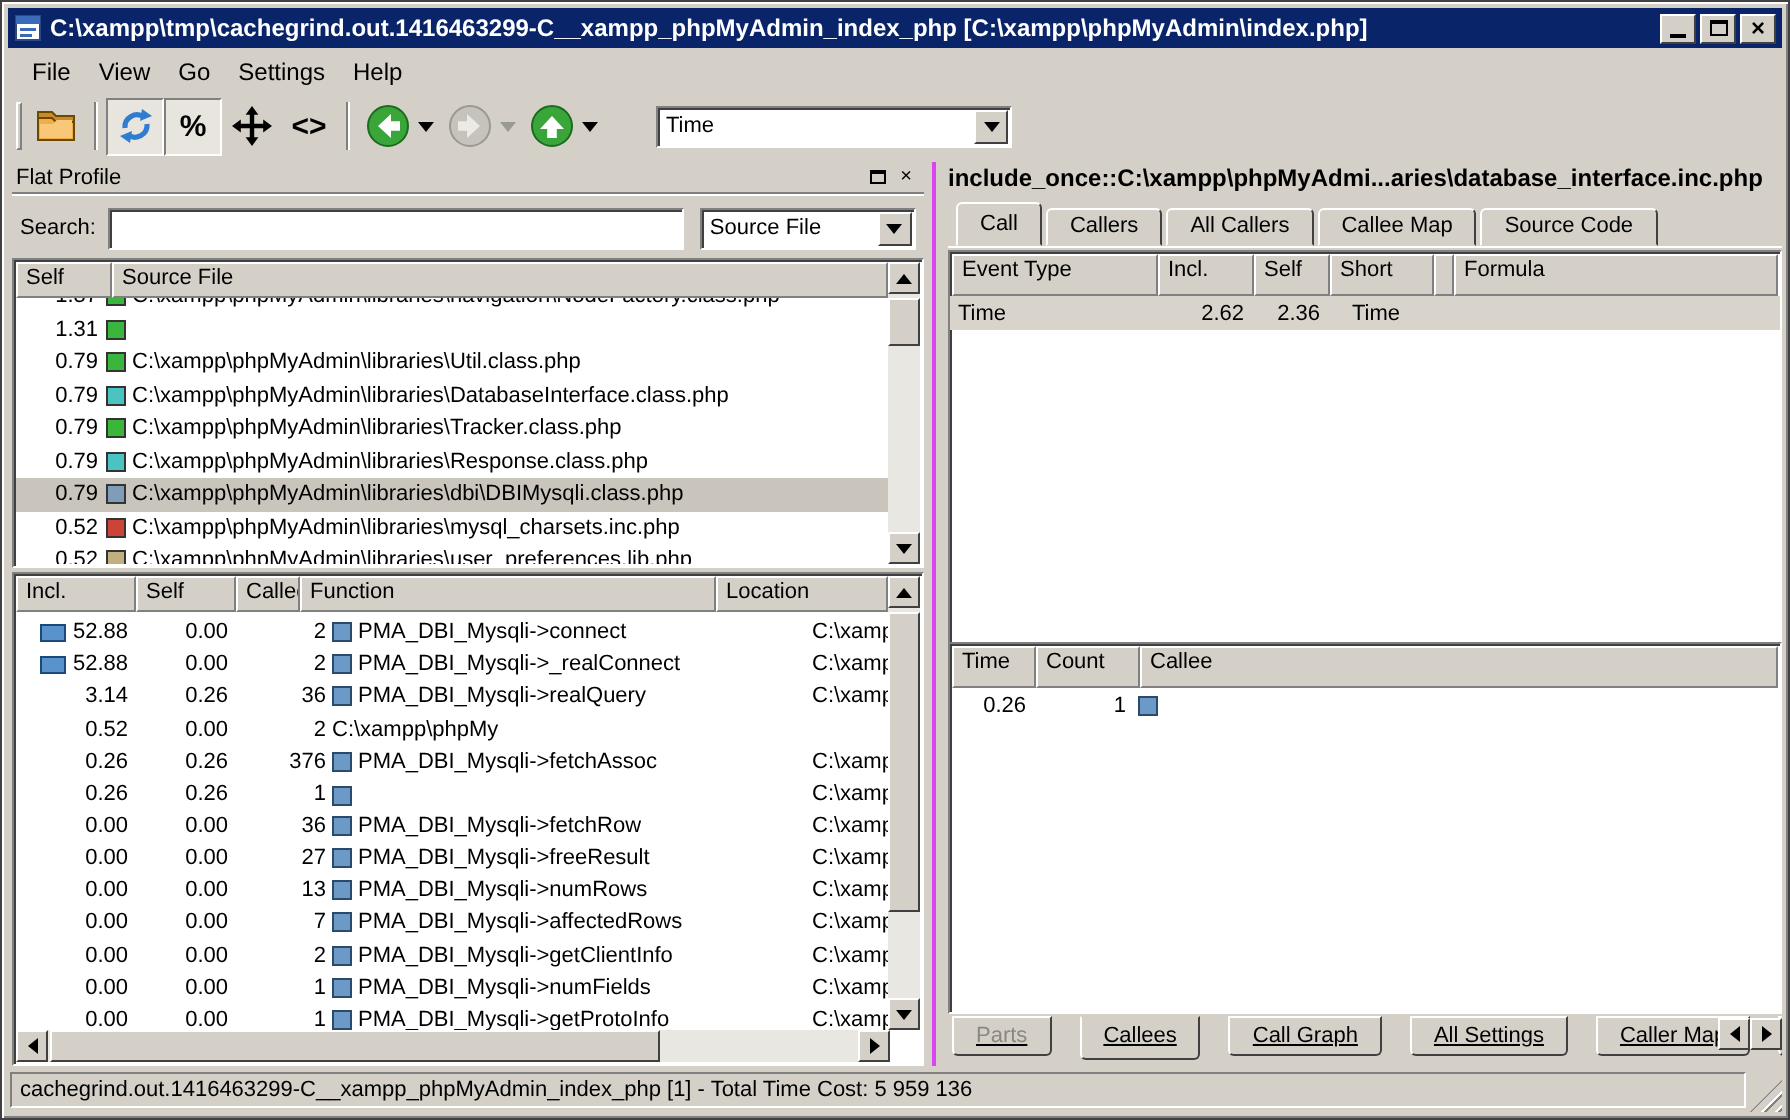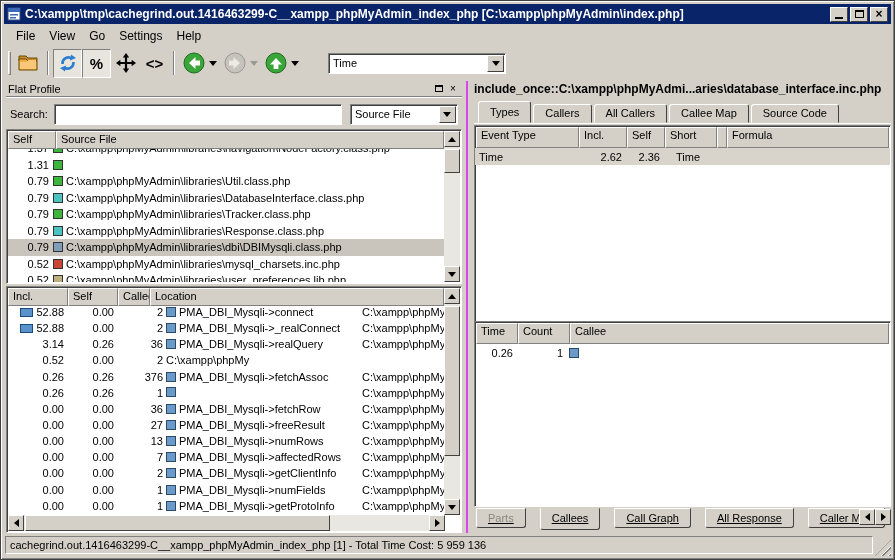--- a/index.html
+++ b/index.html
@@ -106,25 +106,25 @@
   
   .file-viewport { position:absolute; left:1px; top:19px; right:17px; bottom:1px; overflow:hidden; }
   .file-rows { position:absolute; left:0; top:-9px; right:0; }
   .lrow { display:flex; align-items:center; height:16.5px; white-space:nowrap; }
   .lrow.selected { background:#c9c5bc; }
   .cell-self { width:44px; text-align:right; padding-right:3px; flex:0 0 auto; }
   .sq-icon { width:10px; height:10px; border:1px solid #333; margin:0 3px 0 1px; flex:0 0 auto; }
   .cell-file { overflow:hidden; }
   
   .fn-viewport { position:absolute; left:1px; top:19px; right:17px; bottom:17px; overflow:hidden; }
-  .frow { display:flex; align-items:flex-start; height:16.15px; white-space:nowrap; }
+  .frow { display:flex; align-items:flex-end; height:16.15px; white-space:nowrap; }
   .fc-incl { width:60px; flex:0 0 auto; display:flex; align-items:center; justify-content:flex-end; padding-right:4px; gap:3px; }
   .fc-self { width:50px; flex:0 0 auto; text-align:right; padding-right:4px; }
   .fc-called { width:48px; flex:0 0 auto; text-align:right; padding-right:3px; }
-  .fc-fn { width:196px; flex:0 0 auto; display:flex; align-items:center; overflow:hidden; }
+  .fc-fn { width:240px; flex:0 0 auto; display:flex; align-items:center; overflow:hidden; }
   .fc-loc { flex:1; overflow:hidden; }
   .bar-icon { width:13px; height:9px; background:#5a93cc; border:1px solid #1a4a7a; }
   .fn-icon { width:10px; height:10px; background:#6c9ac8; border:1px solid #2a4a6a; margin-right:3px; flex:0 0 auto; }
   .hscroll { position:absolute; left:0; right:16px; bottom:0; height:16px; background:#e9e7e1; }
   
   .panel-right { position:absolute; left:471px; top:80px; width:421px; height:452px; }
   .rp-header { position:absolute; left:2px; top:1px; right:2px; height:16px; font-weight:bold; font-size:12px; white-space:nowrap; overflow:hidden; }
   .tabs-top { position:absolute; left:2px; top:21px; right:2px; height:22px; display:flex; align-items:flex-end; gap:2px; padding-left:4px; border-bottom:1px solid #fff; }
   .tab {
     background:#d4d0c8; border:1px solid; border-color:#fff #404040 transparent #fff;
@@ -356,20 +356,21 @@
             <span class="tri-down"></span>
           </span>
       </div>
     </div>
 
     <div class="frame fn-frame">
       <div class="colhdr-row" style="margin:1px 17px 0 1px;">
         <span class="colhdr" style="width:60px;">Incl.</span>
         <span class="colhdr" style="width:50px;">Self</span>
         <span class="colhdr" style="width:32px;">Called</span>
+        <span class="colhdr" style="width:208px;">Function</span>
         <span class="colhdr grow">Location</span>
       </div>
       <div class="fn-viewport">
         <div class="frow">
           <span class="fc-incl">
               <span class="bar-icon"></span>
               <span>52.88</span>
             </span>
           <span class="fc-self">0.00</span>
           <span class="fc-called">2</span>
@@ -538,21 +539,21 @@
             <span class="tri-right"></span>
           </span>
       </div>
     </div>
   </div>
 
   <div class="panel-right">
     <div class="rp-header">include_once::C:\xampp\phpMyAdmi...aries\database_interface.inc.php</div>
 
     <div class="tabs-top">
-      <span class="tab active">Types</span>
+      <span class="tab active">Call</span>
       <span class="tab">Callers</span>
       <span class="tab">All Callers</span>
       <span class="tab">Callee Map</span>
       <span class="tab">Source Code</span>
     </div>
 
     <div class="frame rtop-frame">
       <div class="colhdr-row hdr22" style="margin:1px 1px 0 1px;">
         <span class="colhdr" style="width:103px;">Event Type</span>
         <span class="colhdr" style="width:48px;">Incl.</span>
@@ -583,21 +584,21 @@
         <span class="cc-callee">
             <span class="fn-icon"></span>
           </span>
       </div>
     </div>
 
     <div class="tabs-bottom">
       <span class="btab disabled">Parts</span>
       <span class="btab active">Callees</span>
       <span class="btab">Call Graph</span>
-      <span class="btab">All Response</span>
+      <span class="btab">All Settings</span>
       <span class="btab">Caller Map</span>
       <span class="btab">Machine</span>
       <span class="btab-scroll">
         <span class="sb-btn">
             <span class="tri-left"></span>
           </span>
         <span class="sb-btn">
             <span class="tri-right"></span>
           </span>
       </span>

